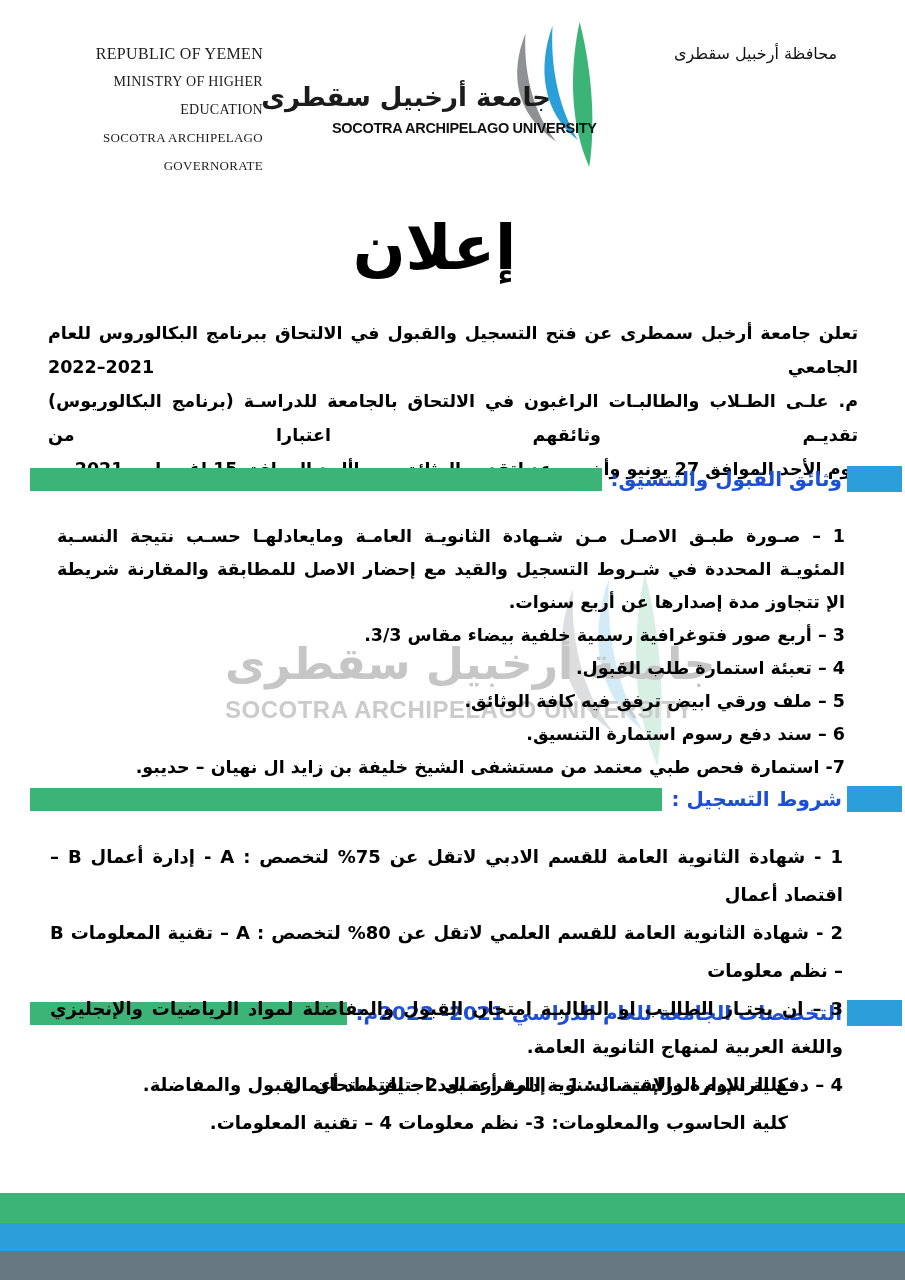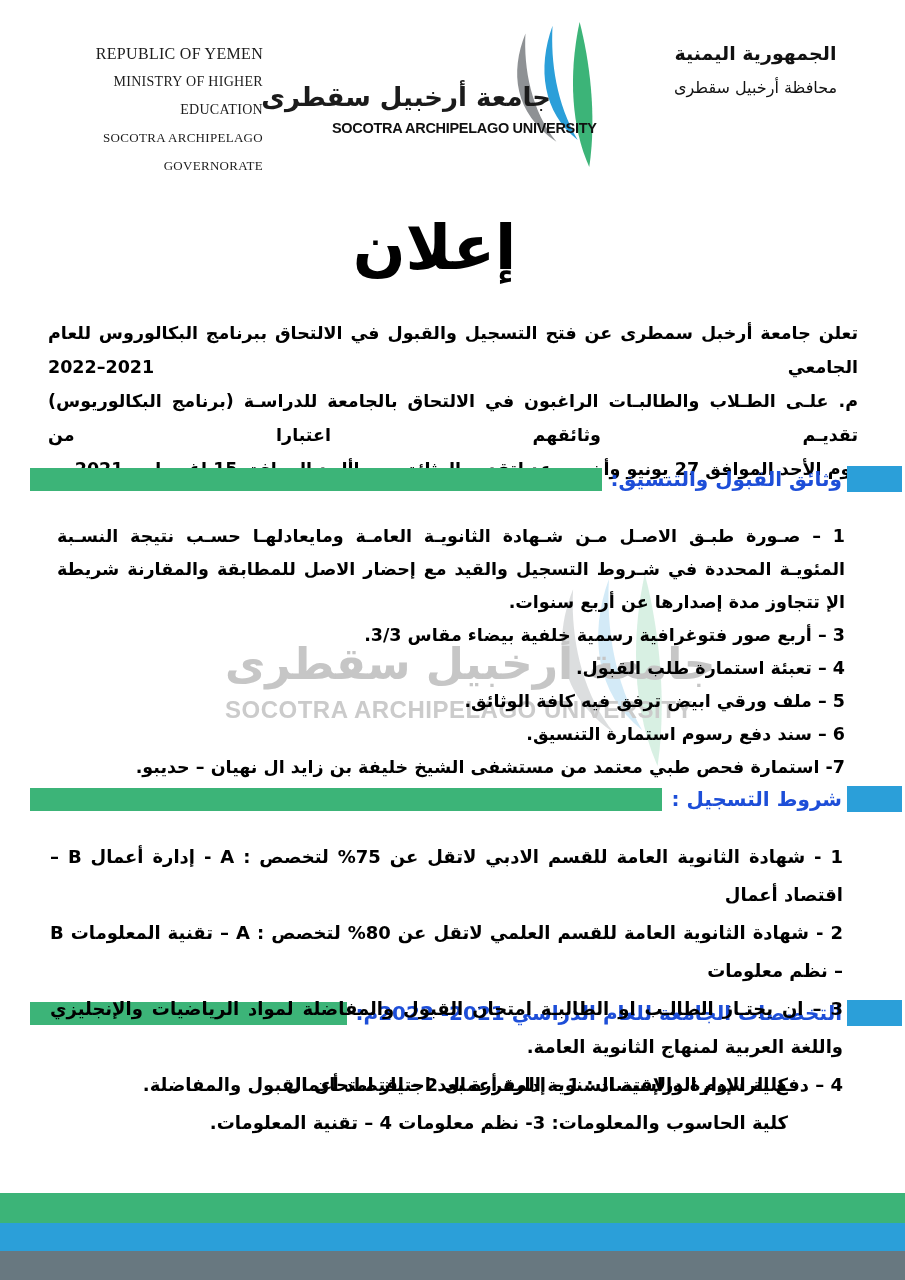--- a/index.html
+++ b/index.html
@@ -112,21 +112,20 @@
       <svg class="logo-swoosh" viewBox="0 0 120 150" xmlns="http://www.w3.org/2000/svg">
         <path d="M46,12 C30,52 34,94 78,124 C52,92 44,48 46,12 Z" fill="#8e9194"></path>
         <path d="M74,4 C58,48 64,94 100,122 C78,84 72,42 74,4 Z" fill="#2b9fd9"></path>
         <path d="M102,0 C90,56 94,110 112,150 C120,96 112,38 102,0 Z" fill="#3cb478"></path>
       </svg>
       <div class="logo-ar">جامعة أرخبيل سقطرى</div>
       <div class="logo-en">SOCOTRA ARCHIPELAGO UNIVERSITY</div>
     </div>
 
     <div class="header-right">
-      <div class="hr-1">الجمهورية اليمنية</div>
       <div class="hr-3">محافظة أرخبيل سقطرى</div>
     </div>
 
     <div class="title">إعلان</div>
 
     <div class="intro">
       <div class="just">تعلن جامعة أرخبل سمطرى عن فتح التسجيل والقبول في الالتحاق  ببرنامج البكالوروس للعام الجامعي 2021–2022</div>
       <div class="just">م. علـى الطـلاب والطالبـات الراغبون في الالتحاق بالجامعة للدراسـة (برنامج البكالوريوس) تقديـم وثائقهم اعتبارا من</div>
       <div class="last">يوم الأحد الموافق 27 يونيو  وأخر موعد لتقديم الوثائق يوم األحد الموافق 15 اغسطس 2021م.</div>
     </div>

